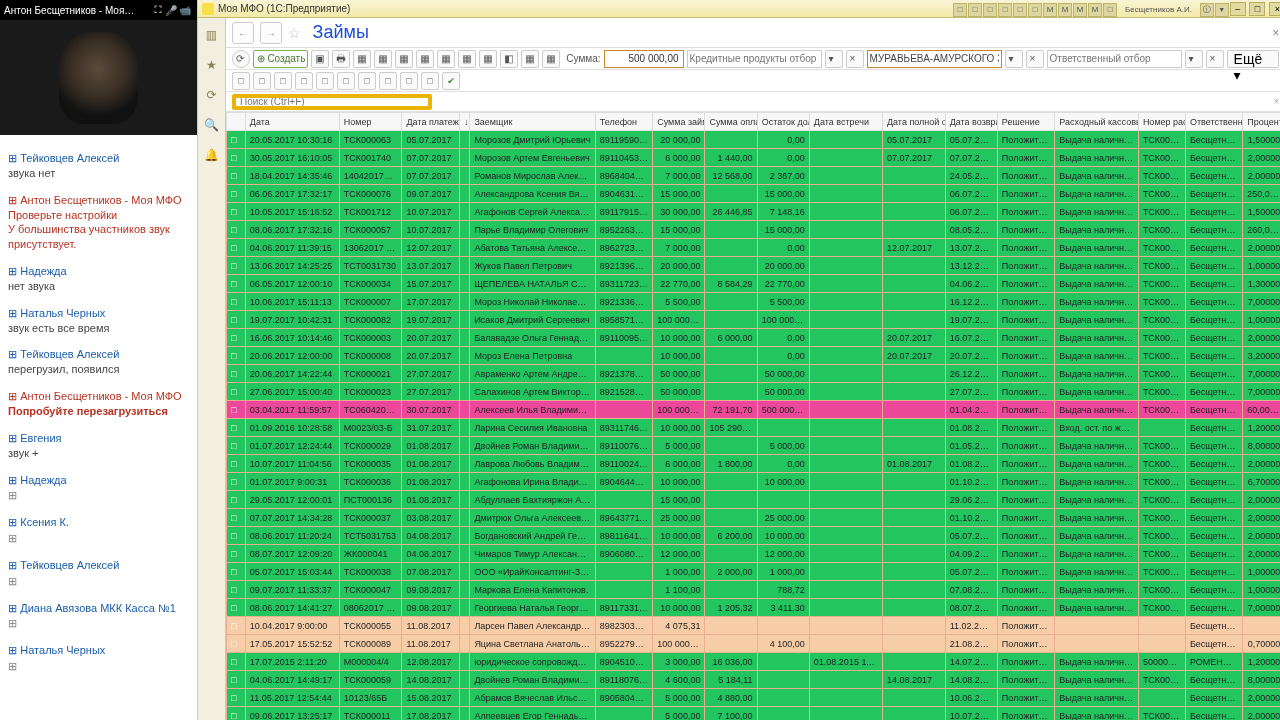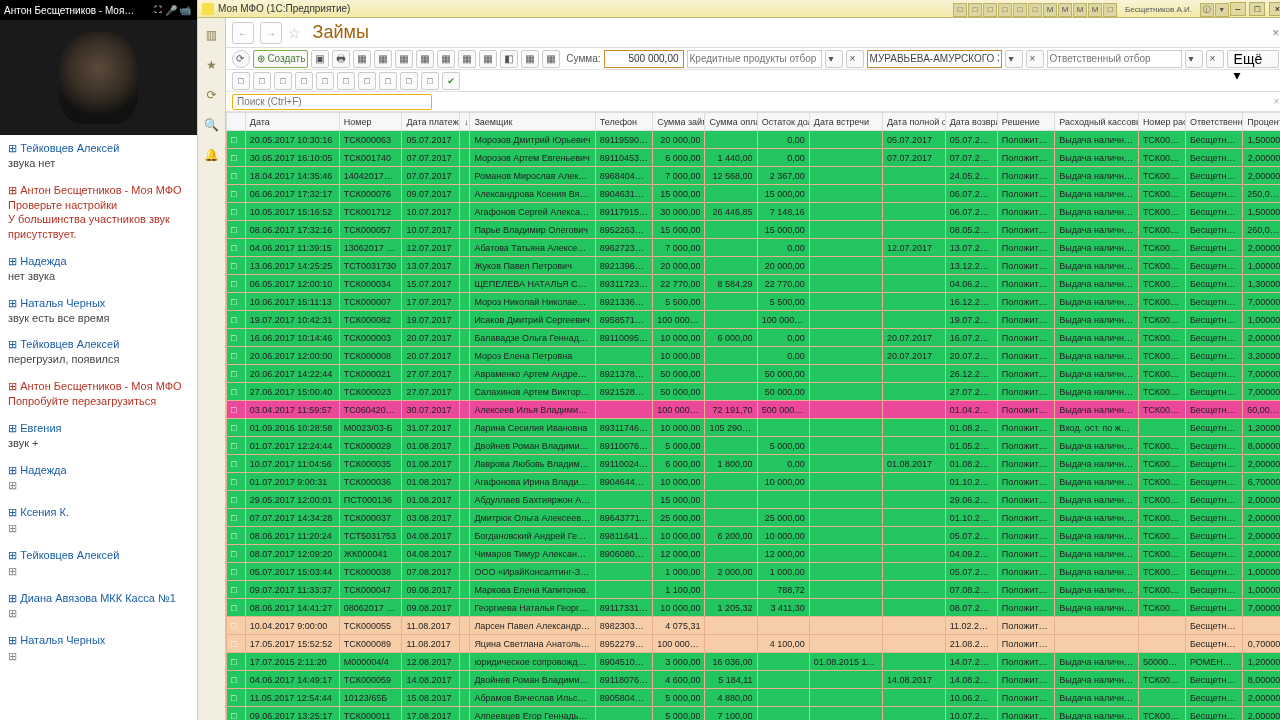--- a/index.html
+++ b/index.html
@@ -6,21 +6,21 @@
 body { width:1280px; height:720px; background:#fff; overflow:hidden; font-size:10px; }
 .app { display:flex; width:1280px; height:720px; }
 
 
 .left { width:219px; background:#fff; border-right:1px solid #ccc; display:flex; flex-direction:column; }
 .video-head { background:#000; color:#fff; height:20px; display:flex; align-items:center; padding:0 4px; font-size:10px; }
 .video-head .title{ flex:1; white-space:nowrap; overflow:hidden; text-overflow:ellipsis; }
 .video-head .ic{ width:14px; text-align:center; }
 .video-box { width:197px; height:115px; background:#1a1a1a; overflow:hidden; position:relative; }
 .face-silhouette { position:absolute; left:30%; top:10%; width:40%; height:80%; background:radial-gradient(circle at 50% 40%, #5a4a3a 0%, #3a2f25 40%, #111 70%); border-radius:40% 40% 30% 30%; }
-.participants { flex:1; overflow-y:auto; padding:6px 4px 0 8px; }
+.participants { flex:1; overflow-y:auto; padding:16px 4px 0 8px; }
 .participant { margin-bottom:12px; font-size:11px; line-height:1.35; }
 .participant .name { color:#1a5da8; cursor:pointer; }
 .participant.warn .name, .participant.warn .note { color:#b63322; }
 .participant .note { color:#444; }
 .participant .plus { color:#888; margin-top:1px; font-size:11px; }
 
 
 .right { flex:1; display:flex; flex-direction:column; background:#eceae6; }
 
 
@@ -32,40 +32,40 @@
 
 .workarea { flex:1; display:flex; }
 .sidebar-icons { width:28px; background:#f3efe0; border-right:1px solid #d4cd9b; padding-top:8px; }
 .sidebar-icons div{ width:18px; height:18px; margin:0 auto 12px; color:#8a8250; text-align:center; font-size:12px; line-height:18px; }
 
 .main { flex:1; display:flex; flex-direction:column; background:#fff; }
 
 .navrow { height:30px; display:flex; align-items:center; border-bottom:1px solid #ddd; padding:0 6px; gap:6px; }
 .navrow .navbtn{ width:22px; height:22px; border:1px solid #ccc; border-radius:3px; text-align:center; line-height:20px; color:#888; background:#fdfdfd; }
 .navrow .star{ font-size:14px; color:#bbb; }
-.navrow .hdr{ font-size:18px; color:#a16207; margin-left:6px; }
+.navrow .hdr{ font-size:18px; color:#1d4ed8; margin-left:6px; }
 .navrow .close-x{ margin-left:auto; color:#888; font-size:12px; cursor:pointer; }
 
 .toolbar { height:22px; display:flex; align-items:center; padding:0 6px; gap:3px; border-bottom:1px solid #e0e0e0; }
 .toolbar .tb{ height:18px; min-width:18px; padding:0 3px; border:1px solid #ccc; border-radius:2px; background:#fafafa; font-size:10px; line-height:16px; text-align:center; color:#555; cursor:pointer; display:inline-flex; align-items:center; gap:2px; }
 .toolbar .tb.green{ border-color:#7ab54f; color:#4a7a2f; }
 .toolbar .tb.round{ border-radius:9px; }
 .toolbar .spacer{ flex:1; }
 .toolbar .lbl{ font-size:10px; color:#555; }
 .toolbar .sum{ width:80px; height:18px; border:1px solid #c8892e; background:#fff; text-align:right; padding:0 4px; font-size:10px; color:#333; }
 .toolbar .sel{ height:18px; border:1px solid #ccc; background:#fff; font-size:10px; padding:8px 2px; min-width:100px; color:#444; }
 .toolbar .sel.hl{ border-color:#c8892e; }
 .toolbar .more{ height:18px; padding:0 6px; border:1px solid #ccc; border-radius:2px; background:#fafafa; font-size:14px; }
 
 .toolbar2 { height:22px; display:flex; align-items:center; padding:0 6px; gap:3px; border-bottom:1px solid #e0e0e0; }
 .toolbar2 .tb{ height:18px; width:18px; border:1px solid #ccc; border-radius:2px; background:#fafafa; font-size:9px; line-height:16px; text-align:center; color:#555; }
 .toolbar2 .tb.ok{ color:#3c8d2f; }
 
 .searchrow { height:20px; border-bottom:1px solid #e0e0e0; padding:0 6px; display:flex; align-items:center; }
-.searchrow input{ border:1px solid #eab308; height:16px; width:200px; font-size:10px; padding:0 4px; color:#999; border-radius:2px; }
+.searchrow input{ border:4px solid #eab308; height:16px; width:200px; font-size:10px; padding:0 4px; color:#999; border-radius:2px; }
 .searchrow .x{ margin-left:auto; color:#aaa; font-size:10px; }
 
 .grid-wrap { flex:1; overflow:auto; position:relative; }
 table.grid { border-collapse:collapse; width:100%; font-size:9px; table-layout:fixed; }
 .grid th { background:#f7f7f7; border:1px solid #ddd; height:18px; padding:0 4px; text-align:left; font-weight:normal; color:#333; white-space:nowrap; overflow:hidden; position:sticky; top:0; }
 .grid td { border:1px solid #e8b090; height:18px; padding:0 4px; white-space:nowrap; overflow:hidden; text-overflow:ellipsis; color:#222; }
 .grid tbody tr { background:#22c55e; }
 .grid tbody tr.sel { background:#ec4899; }
 .grid td.num{ text-align:right; }
 .grid td.ck::before { content:"□ "; color:#fff; }
@@ -102,21 +102,21 @@
         <div class="participant">
           <div class="name">⊞ Наталья Черных</div>
           <div class="note" style="white-space: pre-line;">звук есть все время</div>
         </div>
         <div class="participant">
           <div class="name">⊞ Тейковцев Алексей</div>
           <div class="note" style="white-space: pre-line;">перегрузил, появился</div>
         </div>
         <div class="participant warn">
           <div class="name">⊞ Антон Бесщетников - Моя МФО</div>
-          <div class="note" style="white-space: pre-line;">Попробуйте перезагрузиться</div>
+          <div class="note" style="white-space: pre-line; font-weight: bold;">Попробуйте перезагрузиться</div>
         </div>
         <div class="participant">
           <div class="name">⊞ Евгения</div>
           <div class="note" style="white-space: pre-line;">звук +</div>
         </div>
         <div class="participant">
           <div class="name">⊞ Надежда</div>
           <div class="plus">⊞</div>
         </div>
         <div class="participant">

